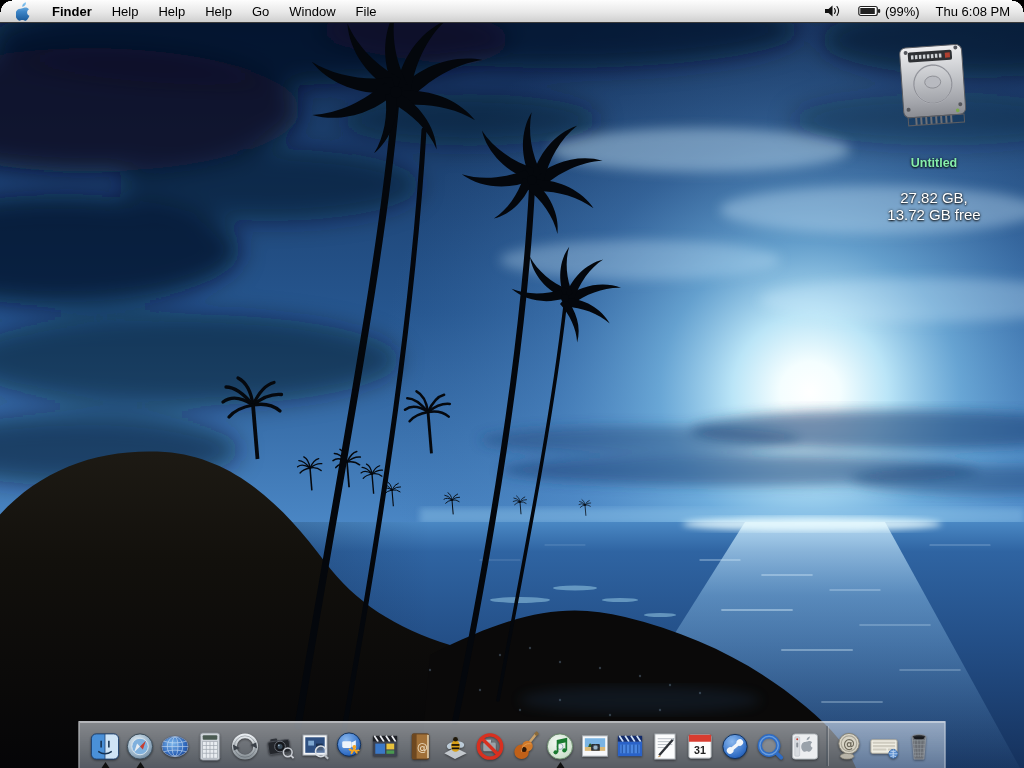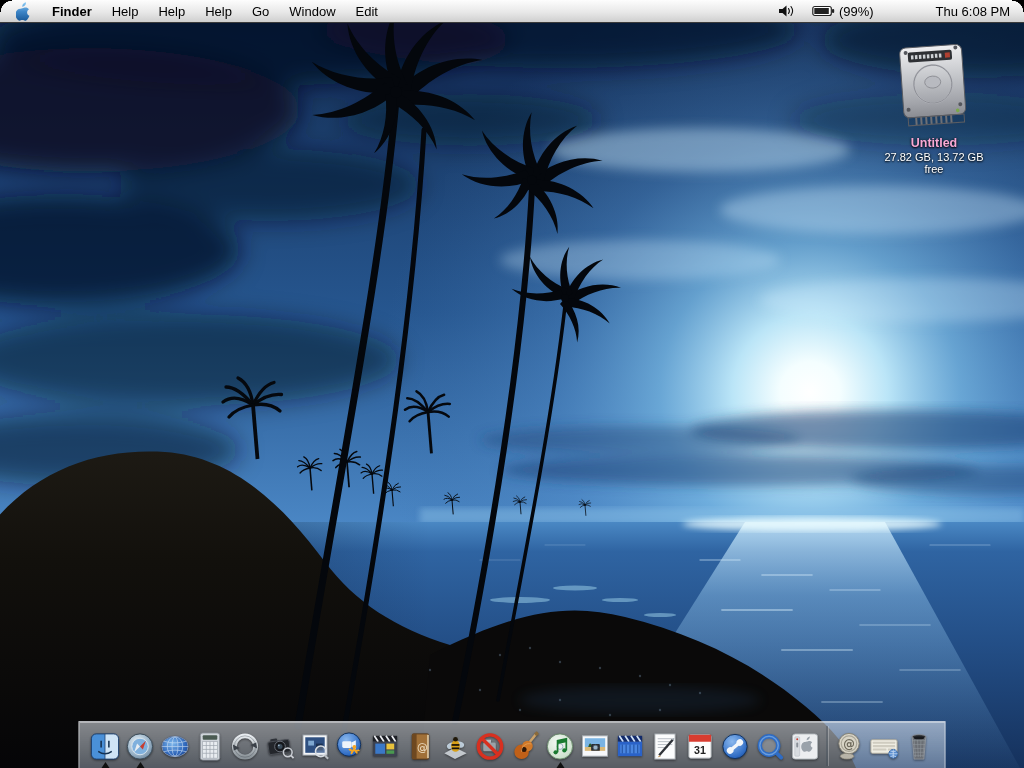--- a/index.html
+++ b/index.html
@@ -11,30 +11,30 @@
   .menubar{position:absolute;left:0;top:0;width:100%;height:22px;
     background:linear-gradient(#fdfdfd,#e8e8e8 55%,#cfcfcf);
     border-bottom:1px solid #3a3a3a;
     display:flex;align-items:center;justify-content:space-between;
     font-size:13px;color:#000;z-index:30;}
   .mb-left,.mb-right{display:flex;align-items:center;height:100%;}
   .apple{padding:0 12px 0 16px;display:flex;align-items:center;height:100%;cursor:default;}
   .menu-item{padding:0 10px;height:100%;display:flex;align-items:center;cursor:default;}
   .menu-item.bold{font-weight:bold;}
   .mb-status{display:flex;align-items:center;gap:4px;padding:0 8px;height:100%;}
-  .mb-clock{padding:0 14px 0 8px;font-size:13px;margin-left:46px;}
+  .mb-clock{padding:0 14px 0 8px;font-size:13px;}
   .corner{position:absolute;width:12px;height:12px;z-index:40;top:0;}
   .corner.tl{left:0;background:radial-gradient(circle at 12px 12px,transparent 11px,#000 11.5px);}
   .corner.tr{right:0;background:radial-gradient(circle at 0 12px,transparent 11px,#000 11.5px);}
 
   
   .hd-icon{position:absolute;left:882px;top:40px;width:104px;text-align:center;z-index:10;cursor:default;}
-  .hd-label{margin-top:0;font-size:12.5px;font-weight:bold;color:#f9a8d4;
+  .hd-label{margin-top:20px;font-size:12.5px;font-weight:bold;color:#86efac;
             text-shadow:0 1px 2px rgba(0,0,0,.95),0 0 3px rgba(0,0,0,.7);}
-  .hd-detail{margin-top:1px;font-size:11px;color:#fff;
+  .hd-detail{margin-top:19px;font-size:15px;color:#fff;
              text-shadow:0 1px 2px rgba(0,0,0,.95),0 0 3px rgba(0,0,0,.7);}
 
   
   .dock{position:absolute;bottom:0;left:50%;transform:translateX(-50%);
     height:46px;display:flex;align-items:flex-end;padding:0 8px;
     background:linear-gradient(rgba(235,241,248,.55),rgba(196,208,224,.42));
     border:1px solid rgba(255,255,255,.55);border-bottom:none;
     box-shadow:inset 0 1px 0 rgba(255,255,255,.4);z-index:20;}
   .dock-item{position:relative;width:35px;height:44px;display:flex;
     align-items:center;justify-content:center;}
@@ -253,21 +253,21 @@
           <use href="#appleShape" fill="url(#aquaApple)"></use>
         </svg>
       </div>
       <div id="menus" style="display:flex;height:100%;text-align:right;">
           <div class="menu-item bold">Finder</div>
           <div class="menu-item">Help</div>
           <div class="menu-item">Help</div>
           <div class="menu-item">Help</div>
           <div class="menu-item">Go</div>
           <div class="menu-item">Window</div>
-          <div class="menu-item">Edit</div>
+          <div class="menu-item">File</div>
         </div>
     </div>
     <div class="mb-right">
       <div class="mb-status">
         <svg viewBox="0 0 18 14" width="18" height="14">
           <polygon points="1,5 4.5,5 8.5,1.5 8.5,12.5 4.5,9 1,9" fill="#111"></polygon>
           <path d="M10.5,4.5 q1.8,2.5 0,5 M13,2.5 q3.2,4.5 0,9" stroke="#111" stroke-width="1.1" fill="none" stroke-linecap="round"></path>
         </svg>
       </div>
       <div class="mb-status">

